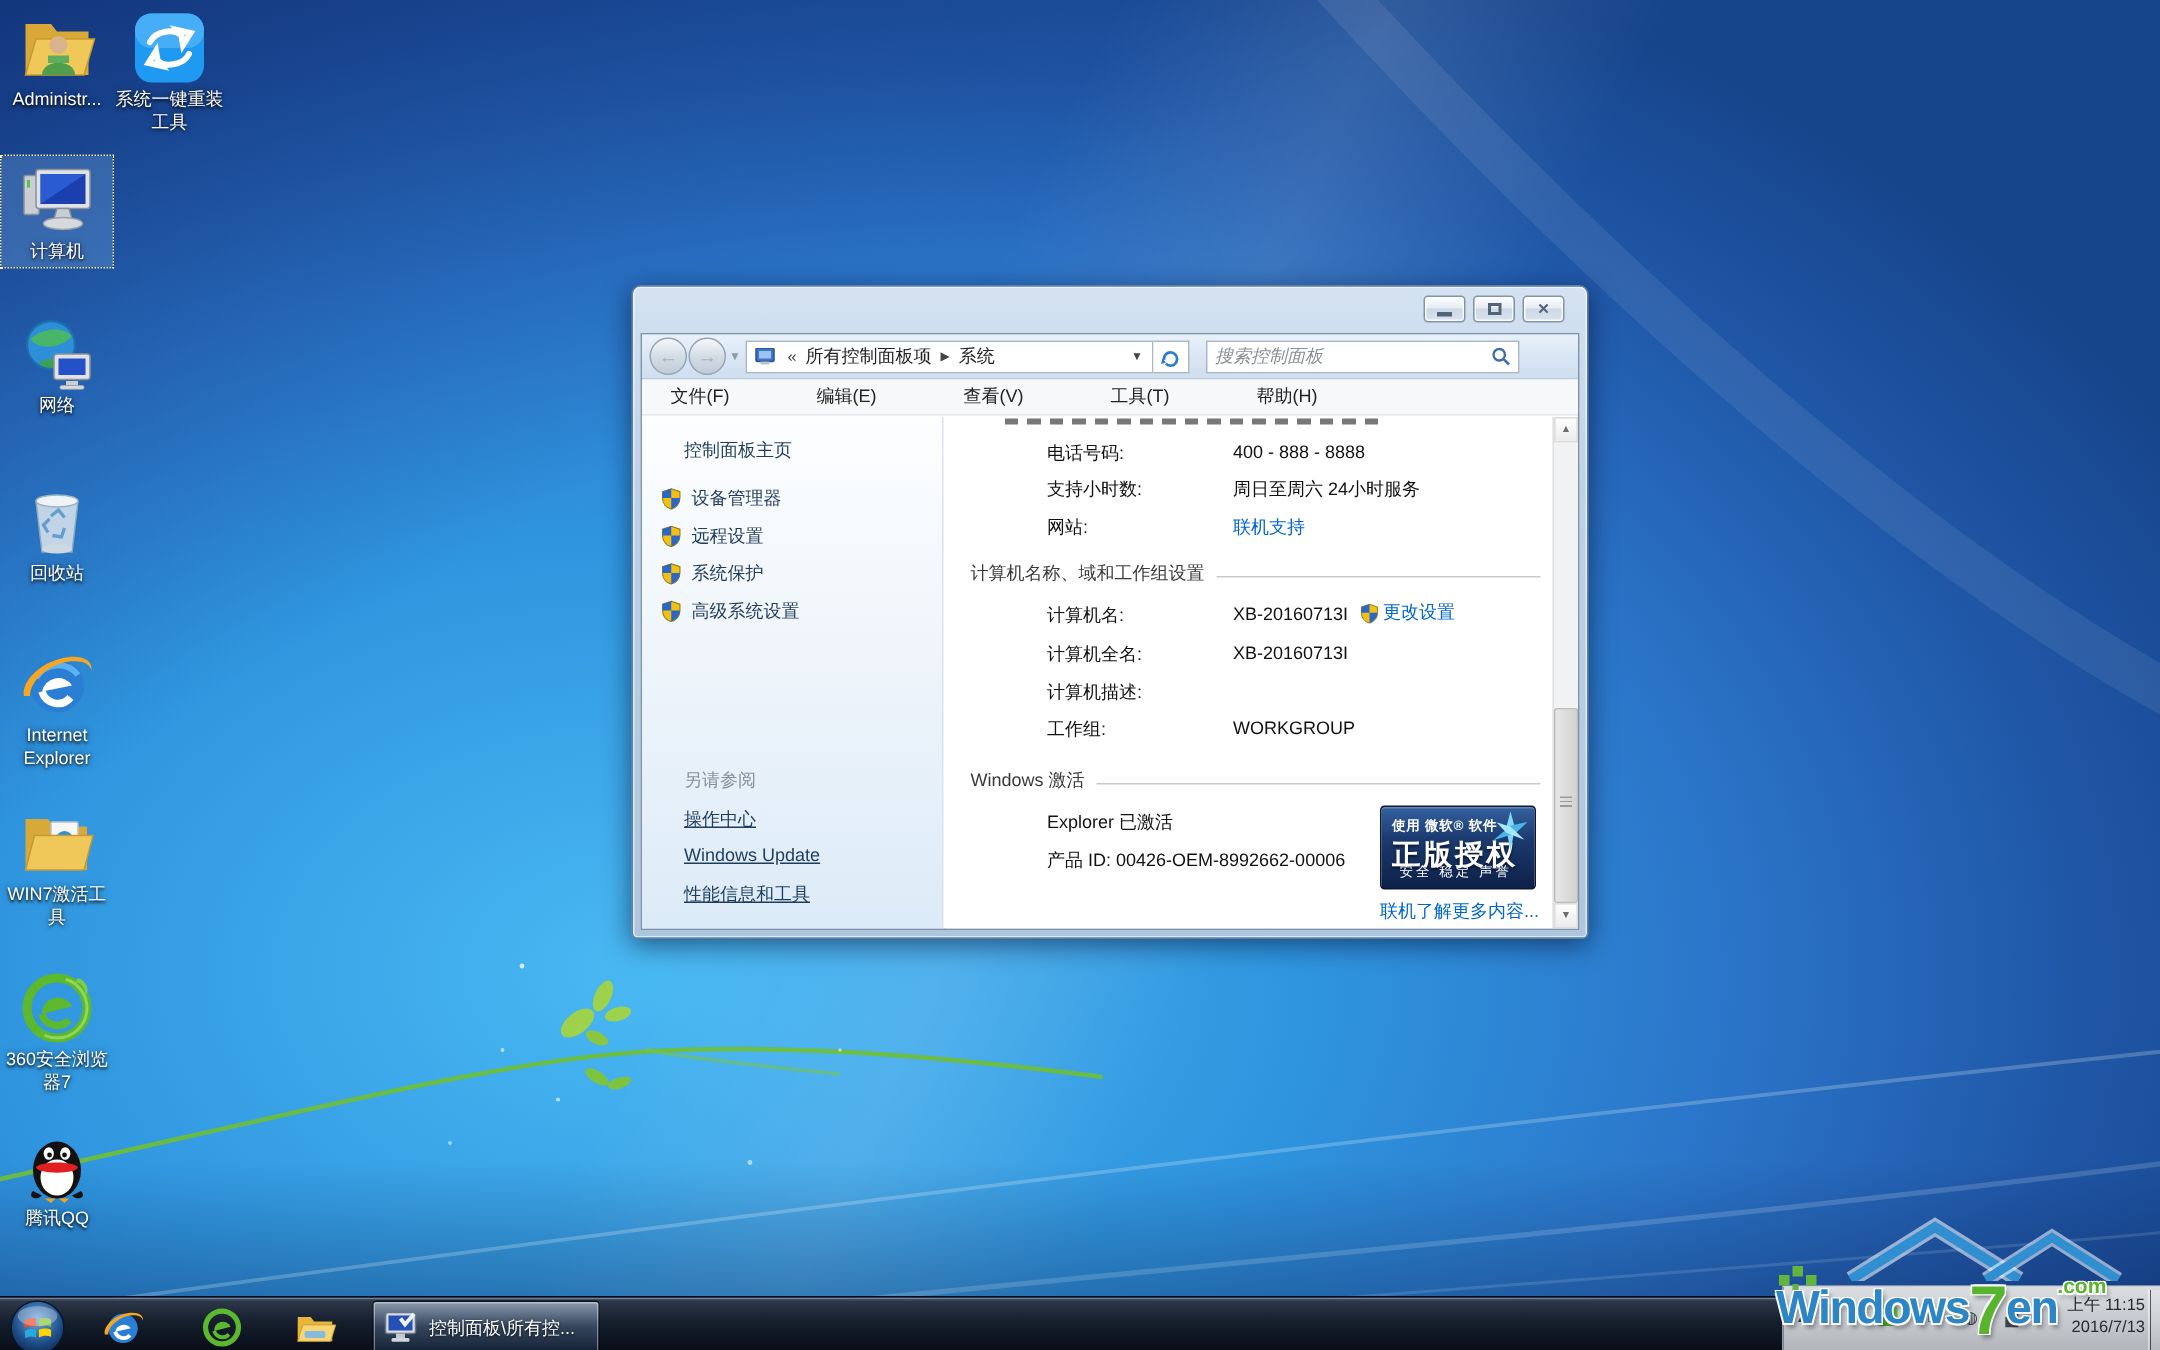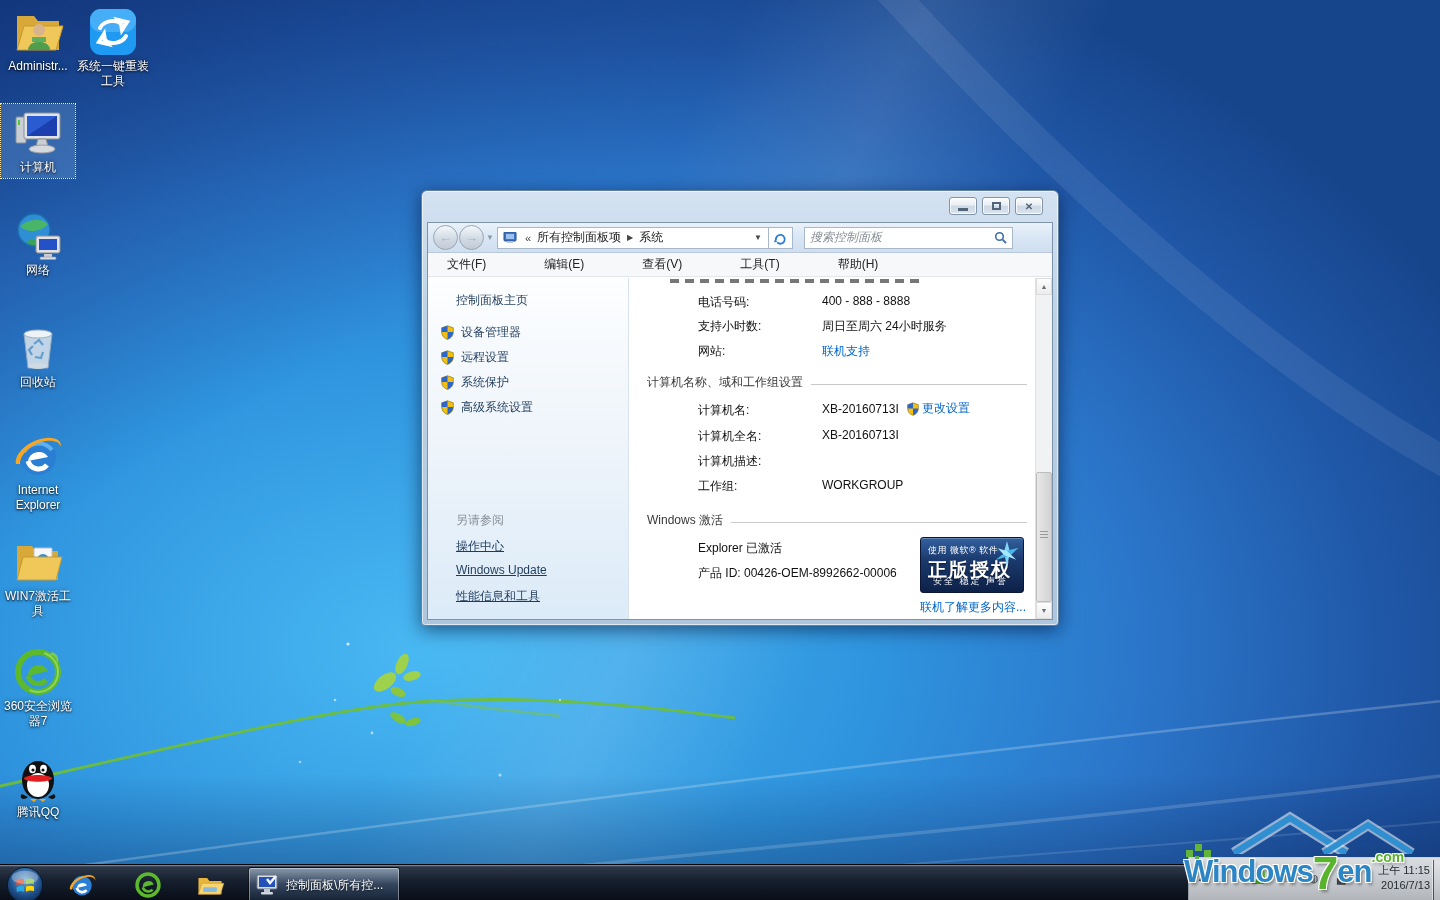--- a/index.html
+++ b/index.html
@@ -113,21 +113,21 @@
     background:repeating-linear-gradient(90deg,#4a4a4a 0 9px,transparent 9px 15px);
   }
   .change-link { position:absolute; left:277px; display:flex; align-items:center; gap:3px; }
 
   .badge {
     position:absolute; left:290px; top:259px; width:104px; height:56px;
     background:linear-gradient(180deg,#33619f 0%,#1b3a6e 40%,#0d2148 100%);
     border:1px solid #0a1736; border-radius:3px; color:#fff; overflow:hidden;
     box-shadow:inset 0 1px 0 rgba(255,255,255,.25);
   }
-  .badge .l1 { position:absolute; left:7px; top:6px; font-size:9px; letter-spacing:.5px; }
+  .badge .l1 { position:absolute; left:7px; top:6px; font-size:9px; letter-spacing:.5px;font-weight:bold; }
   .badge .l2 { position:absolute; left:7px; top:19px; font-size:19px; font-weight:bold; letter-spacing:2px; text-shadow:0 1px 2px rgba(0,0,0,.6); }
   .badge .l3 { position:absolute; left:12px; bottom:4px; font-size:9px; letter-spacing:2px; }
   .badge .star { position:absolute; right:2px; top:2px; width:28px; height:28px; }
   .learn-more { position:absolute; left:290px; top:321px; }
 
   .vscroll {
     position:absolute; right:0; top:0; bottom:0; width:17px; background:#f1f2f3; border-left:1px solid #e0e0e0;
   }
   .vs-btn {
     position:absolute; left:0; width:16px; height:17px; background:linear-gradient(180deg,#fdfdfd,#ececec);

